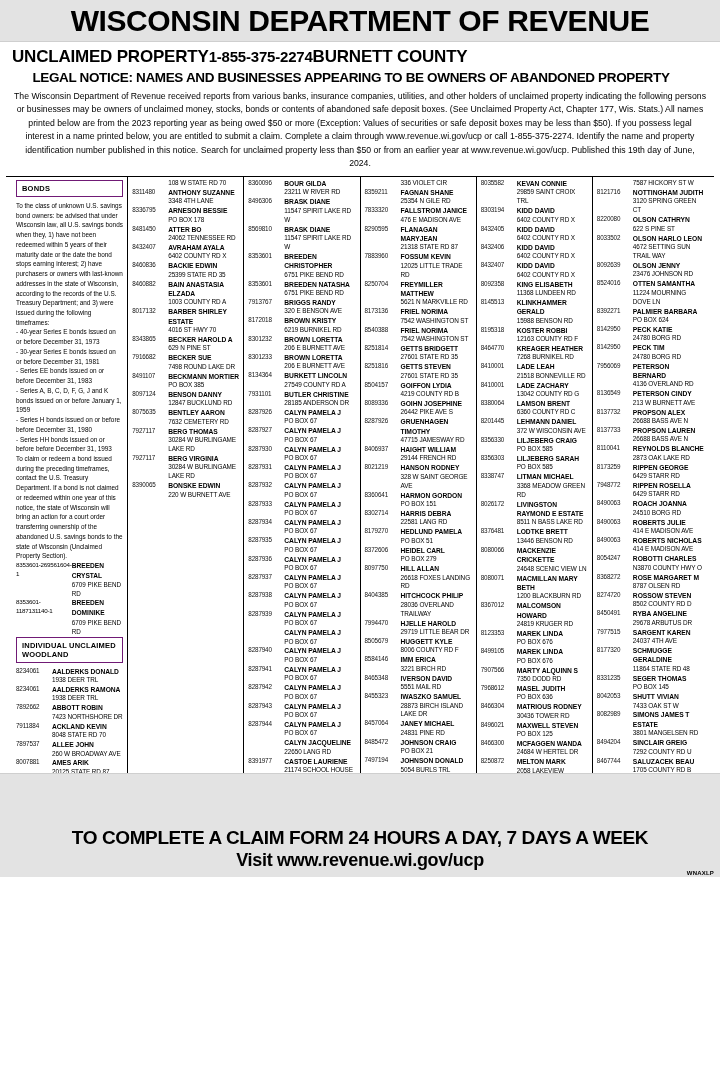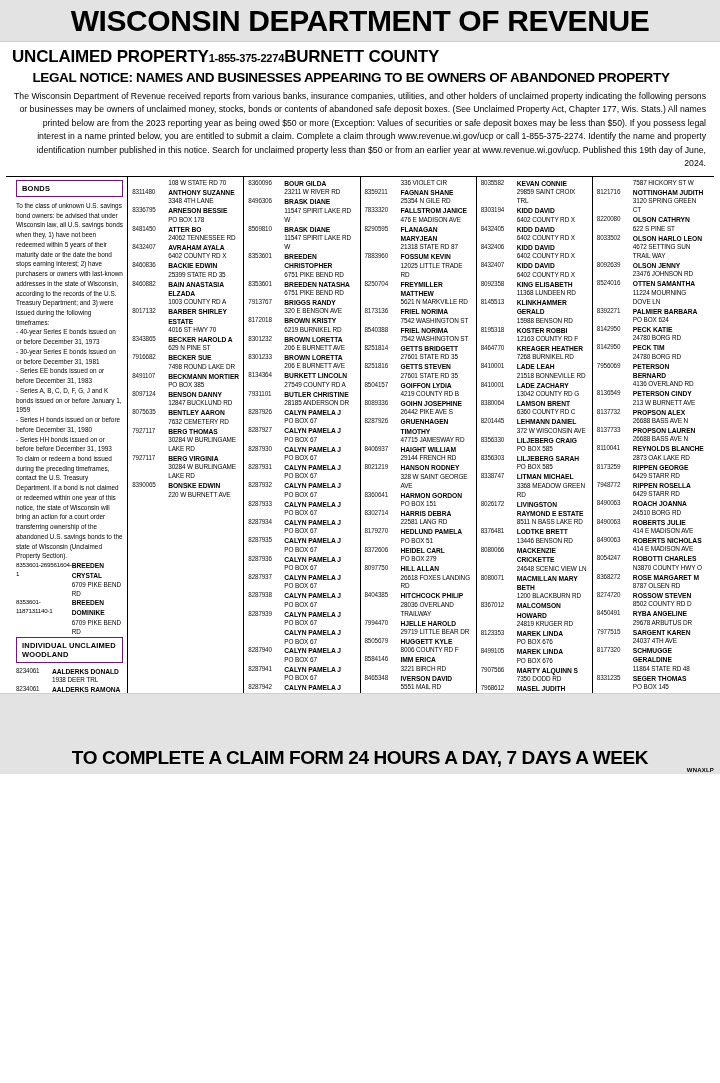--- a/index.html
+++ b/index.html
@@ -11,21 +11,21 @@
   body {
     width: 720px;
     height: 1083px;
     font-family: "Liberation Sans", sans-serif;
     color: #000;
     overflow: hidden;
     position: relative;
   }
   .page {
     width: 720px;
-    height: 774px;
+    height: 877px;
     position: relative;
     display: flex;
     flex-direction: column;
     padding: 0;
   }
 
   
   .masthead {
     background: #e3e3e3;
     text-align: center;
@@ -46,38 +46,38 @@
     align-items: baseline;
     justify-content: flex-start;
     padding: 5px 12px 0 12px;
   }
   .sub-left, .sub-right {
     font-size: 17px;
     font-weight: bold;
     letter-spacing: -0.2px;
   }
   .sub-phone {
-    font-size: 11px;
+    font-size: 15px;
     font-weight: bold;
     letter-spacing: -0.2px;
   }
   .legal-band {
     text-align: center;
     font-size: 13.5px;
     font-weight: bold;
     letter-spacing: -0.35px;
     padding: 3px 26px 4px 8px;
   }
 
   
   .intro {
     font-size: 8.7px;
     line-height: 1.55;
     padding: 1px 14px 5px 14px;
-    text-align: right;
+    text-align: center;
   }
 
   
   .main {
     flex: 1;
     display: flex;
     padding: 0 6px 0 6px;
     border-top: 1px solid #000;
     margin: 0 6px;
     overflow: hidden;
@@ -1569,15 +1569,16 @@
             <div class="entry-body">
               <div class="entry-name">STONEMAN RANDY</div>
             </div>
           </div>
         </div>
     </div>
   </div>
 
   <div class="footer">
     <div class="footer-line1">TO COMPLETE A CLAIM FORM 24 HOURS A DAY, 7 DAYS A WEEK</div>
+    <div class="footer-line2">Visit www.revenue.wi.gov/ucp</div>
     <div class="footer-code">WNAXLP</div>
   </div>
 </div>
 
 </body></html>

